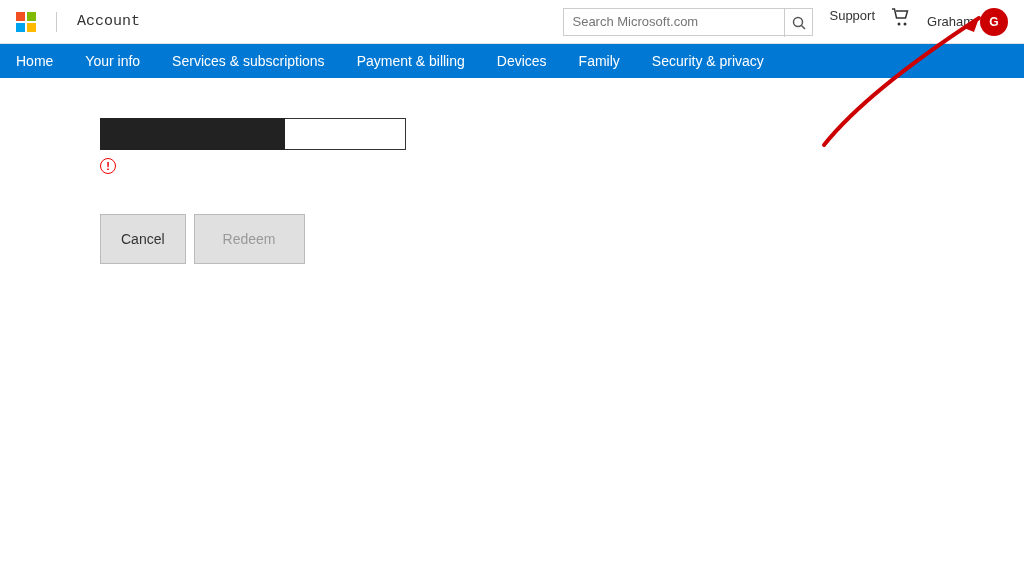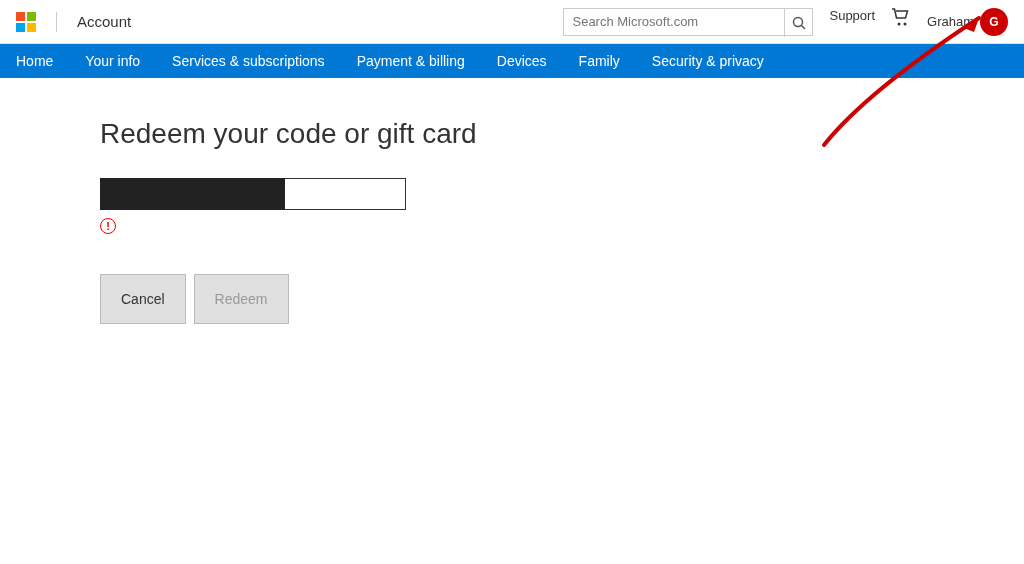--- a/index.html
+++ b/index.html
@@ -11,20 +11,21 @@
       align-items: center;
       height: 44px;
       padding: 0 16px;
       border-bottom: 1px solid #e0e0e0;
       background: #fff;
     }
     .header-logo {
       display: flex;
       align-items: center;
       gap: 10px;
+      font-family: Liberation Mono, monospace;
     }
     .ms-logo {
       display: grid;
       grid-template-columns: 1fr 1fr;
       grid-template-rows: 1fr 1fr;
       width: 20px;
       height: 20px;
       gap: 2px;
     }
     .ms-logo-sq { width: 9px; height: 9px; }
@@ -190,21 +191,21 @@
     }
     .btn-cancel {
       padding: 16px 20px;
       background: #e0e0e0;
       border: 1px solid #bbb;
       color: #333;
       font-size: 14px;
       cursor: pointer;
     }
     .btn-redeem {
-      padding: 6px 20px;
+      padding: 6px 28px;
       background: #e0e0e0;
       border: 1px solid #bbb;
       color: #999;
       font-size: 14px;
       cursor: default;
     }
   </style>
 </head>
 <body>
 
@@ -268,21 +269,20 @@
       </a>
     <a class="nav-item">
         <span>Family</span>
       </a>
     <a class="nav-item">
         <span>Security &amp; privacy</span>
       </a>
   </nav>
 
   <div class="main">
-    <h1 class="page-title">Redeem your code or gift card</h1>
 
     <div class="redeem-input-wrapper">
       <input class="redeem-input" type="text" value="" style="">
       <div class="redeem-input-overlay"></div>
     </div>
 
     <div class="error-msg">
       <div class="error-icon">!</div>
     </div>
 

